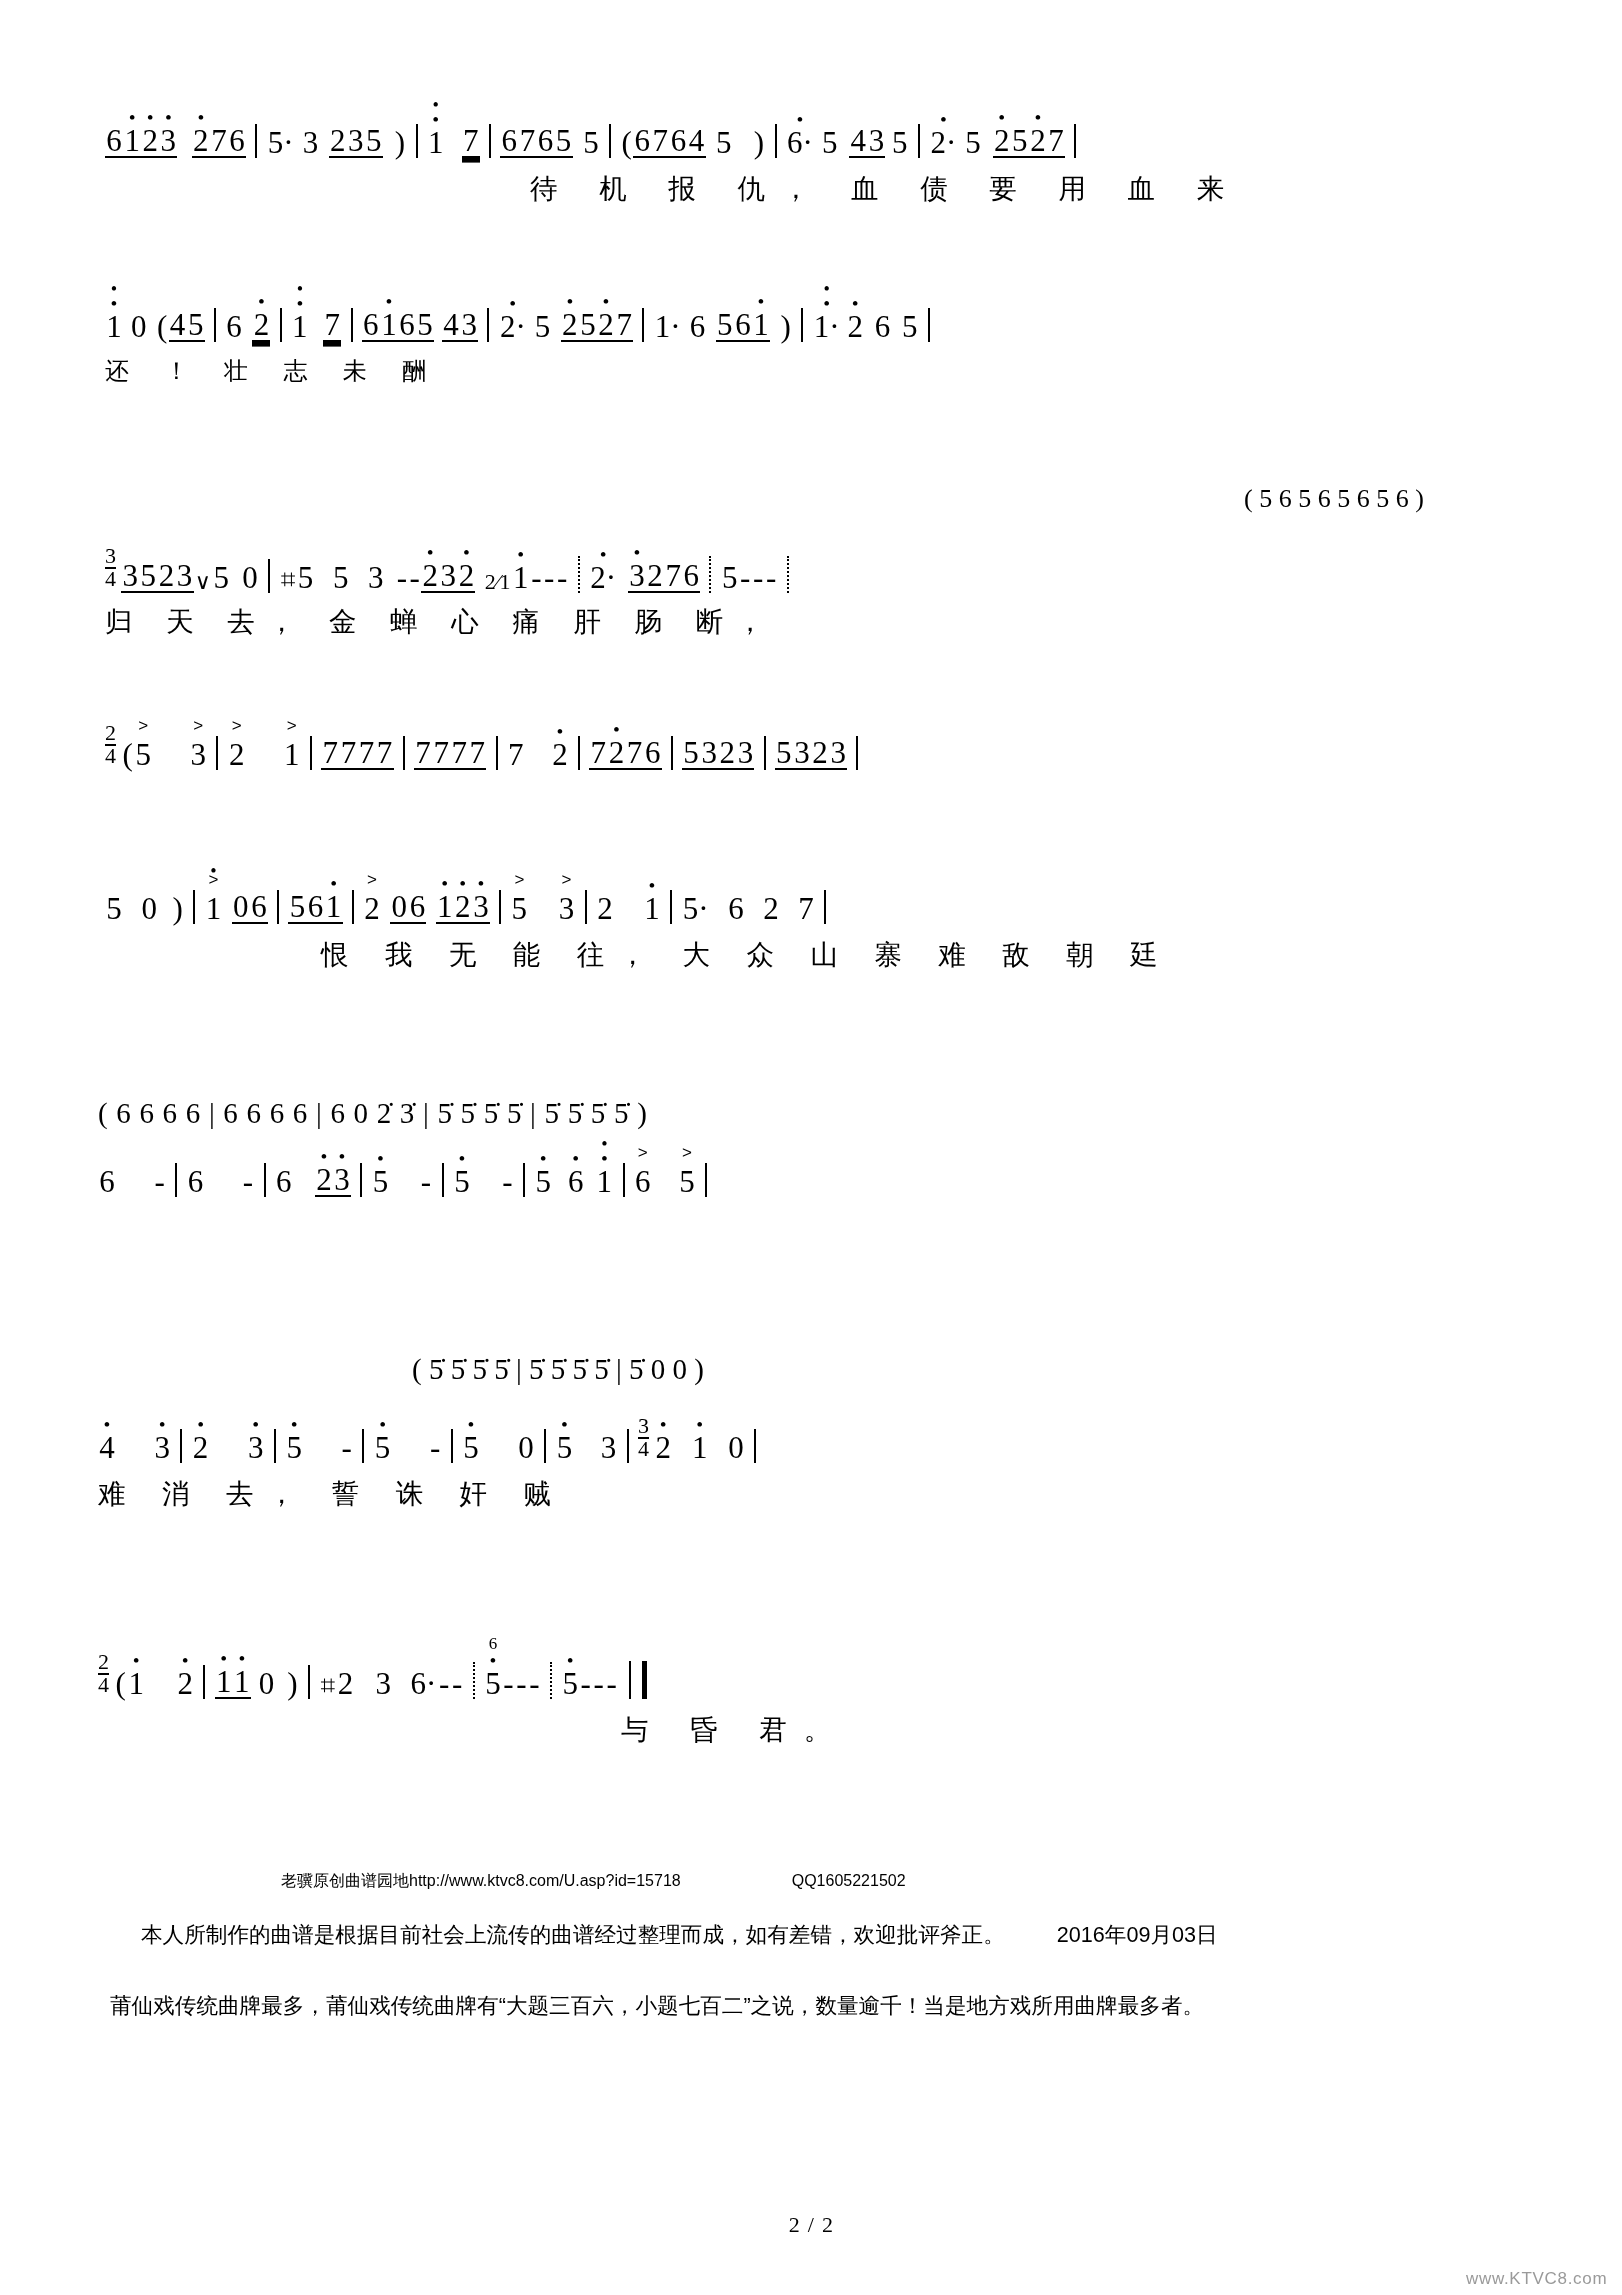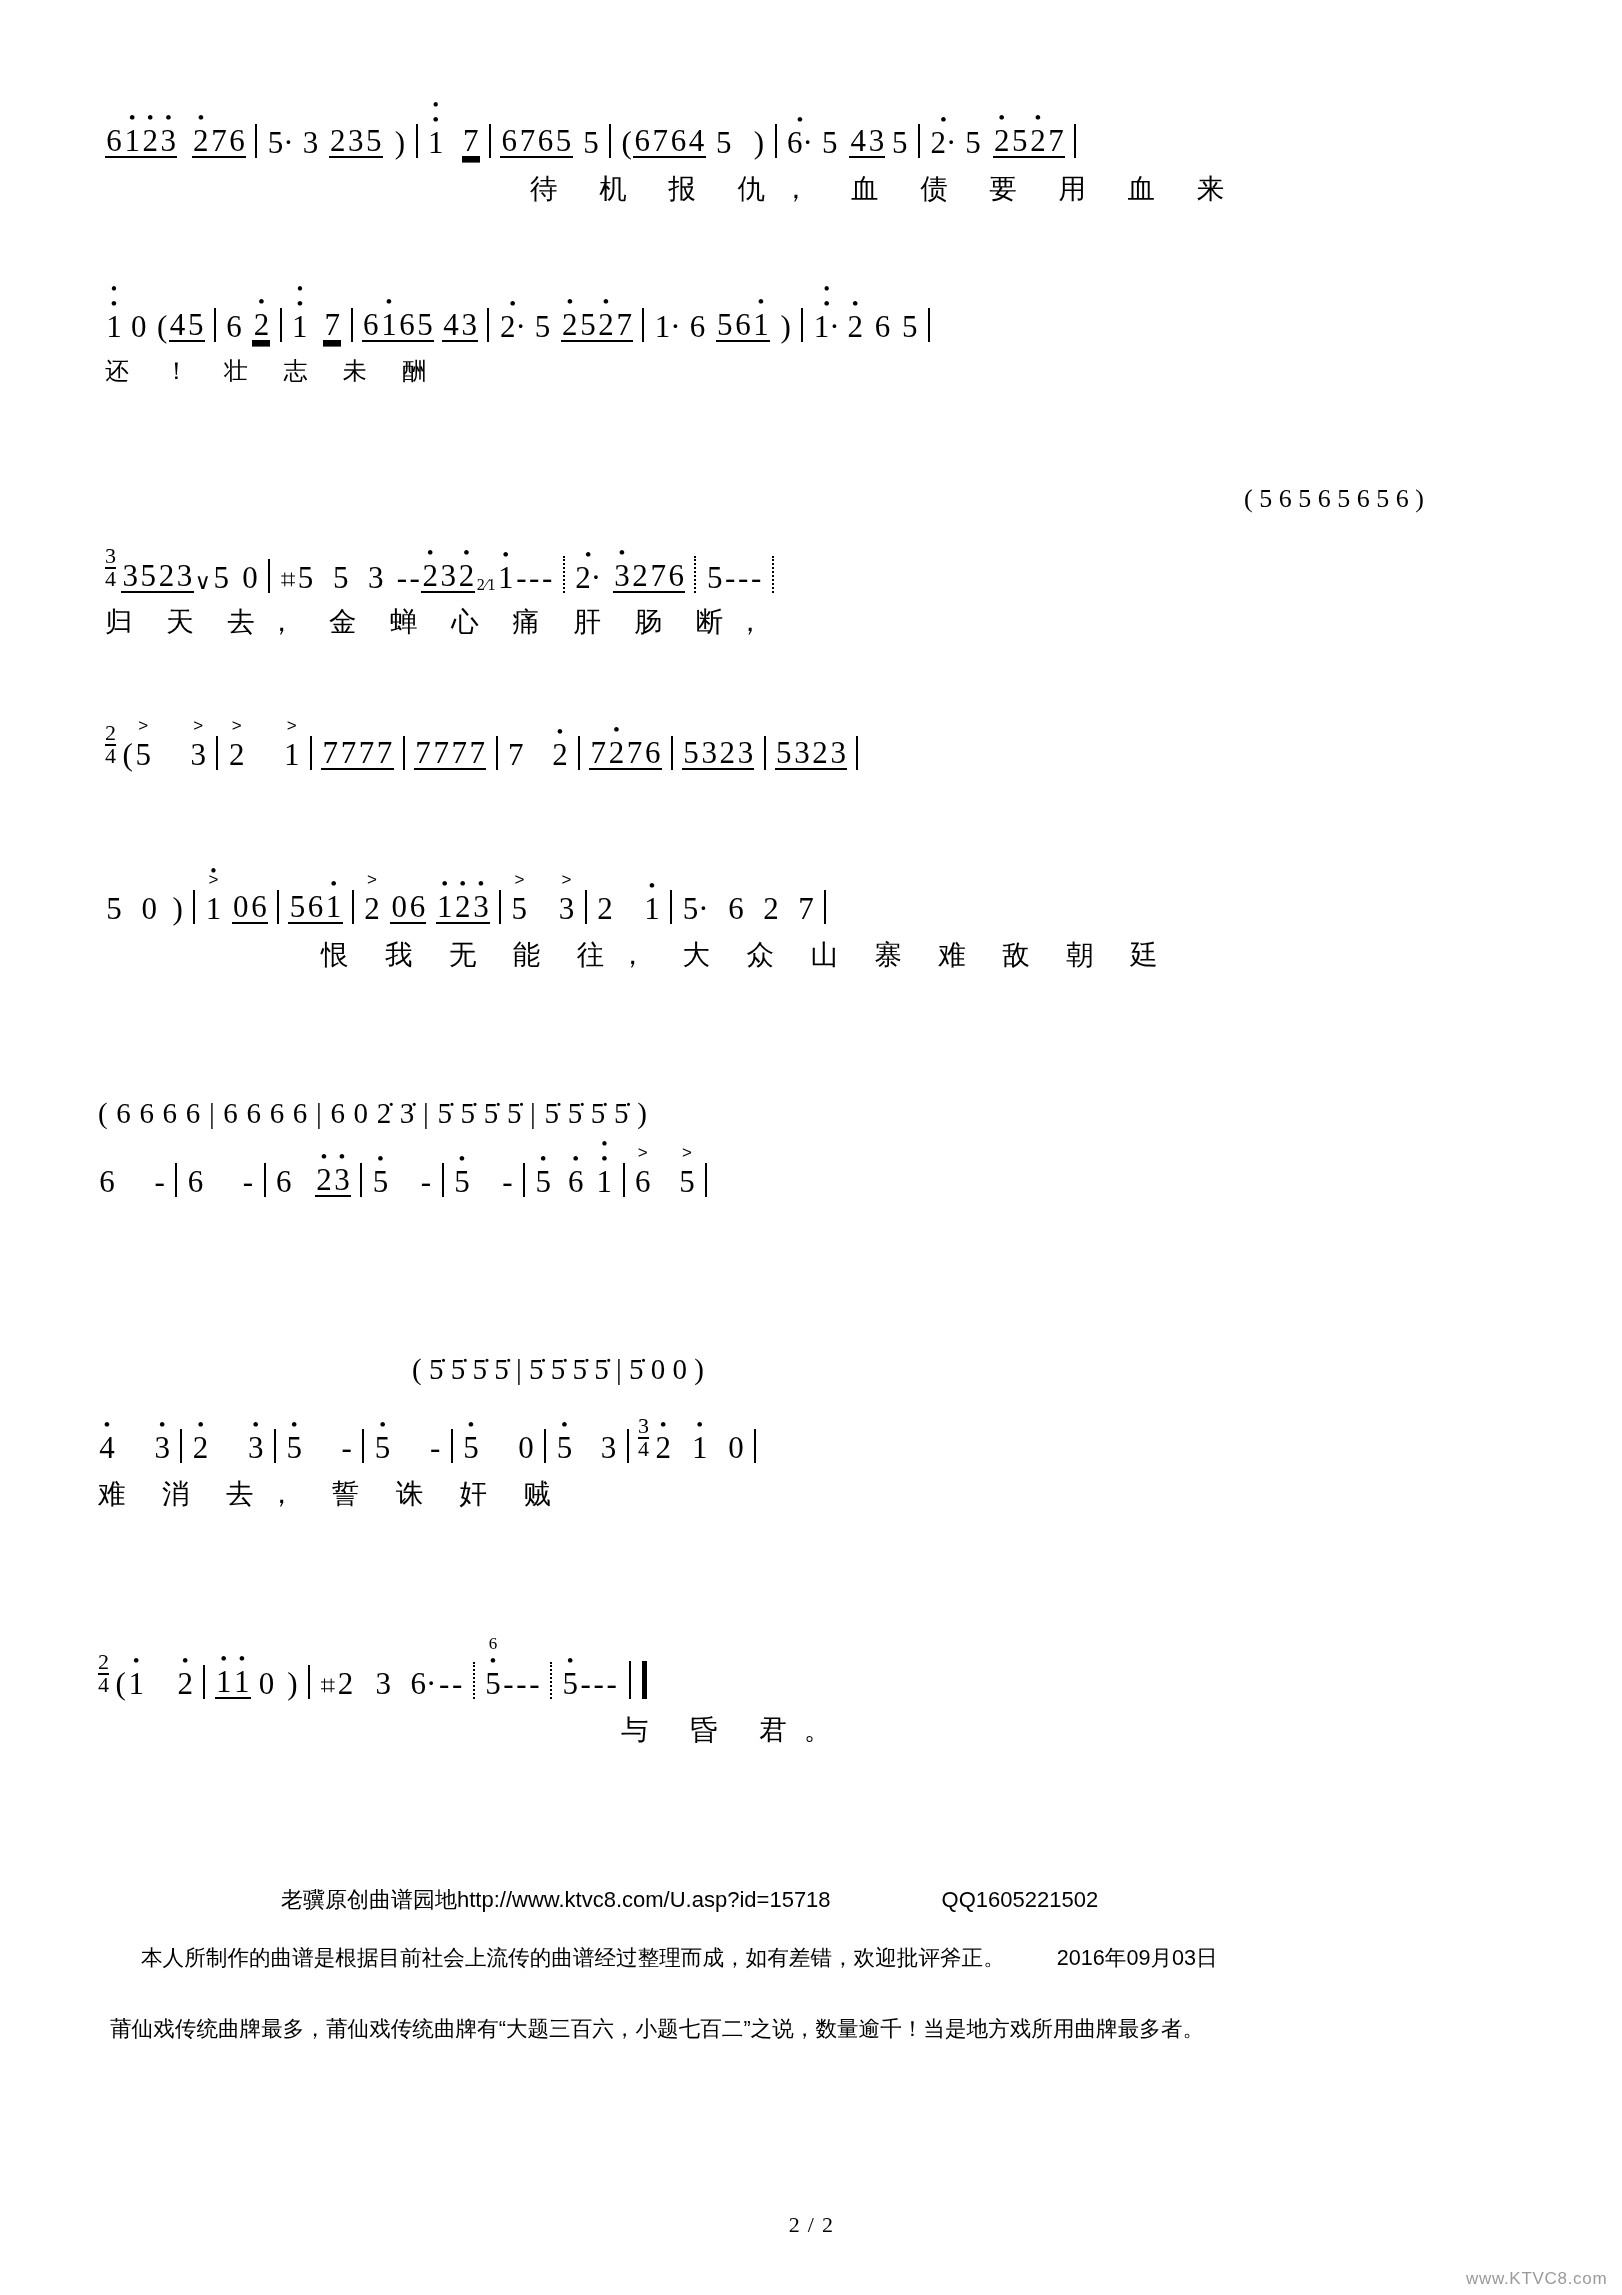--- a/index.html
+++ b/index.html
@@ -95,21 +95,21 @@
     content:">";
     position:absolute;
     left:50%; transform:translateX(-50%);
     top:-22px;
     font-size:17px;
     font-family:"Liberation Sans", sans-serif;
   }
 
   
   .footer { font-family:"Liberation Sans", sans-serif; }
-  .f-line1 { font-size:22px;margin-top:14px; }
+  .f-line1 { font-size:16px; }
   .f-line2 { font-size:21.6px; }
   .pg { text-align:center; font-size:22px; letter-spacing:1.3px; }
   .wm {
     position:absolute; right:15.7px; bottom:6.5px;
     font-family:"Liberation Sans", sans-serif;
     font-size:17px; color:#9a9a9a; letter-spacing:0.7px;
   }
 </style>
 </head>
 <body>
@@ -301,21 +301,21 @@
       <span style="display:inline-block;width:17px"></span>
       <span class="n">3</span>
       <span style="display:inline-block;width:10.5px"></span>
       <span class="n">-</span>
       <span class="n">-</span>
       <span class="grp">
         <span class="n dotA u1">2</span>
         <span class="n u1">3</span>
         <span class="n dotA u1">2</span>
       </span>
-      <span class="n" style="font-size:16px;">2⁄1</span>
+      <span class="n" style="font-size:22px;margin-left:8px;">2⁄1</span>
       <span class="n dotA">1</span>
       <span class="n">-</span>
       <span class="n">-</span>
       <span class="n">-</span>
       <span class="bar-dash"></span>
       <span class="n dotA">2·</span>
       <span style="display:inline-block;width:10.5px"></span>
       <span class="grp">
         <span class="n dotA u1">3</span>
         <span class="n u1">2</span>

